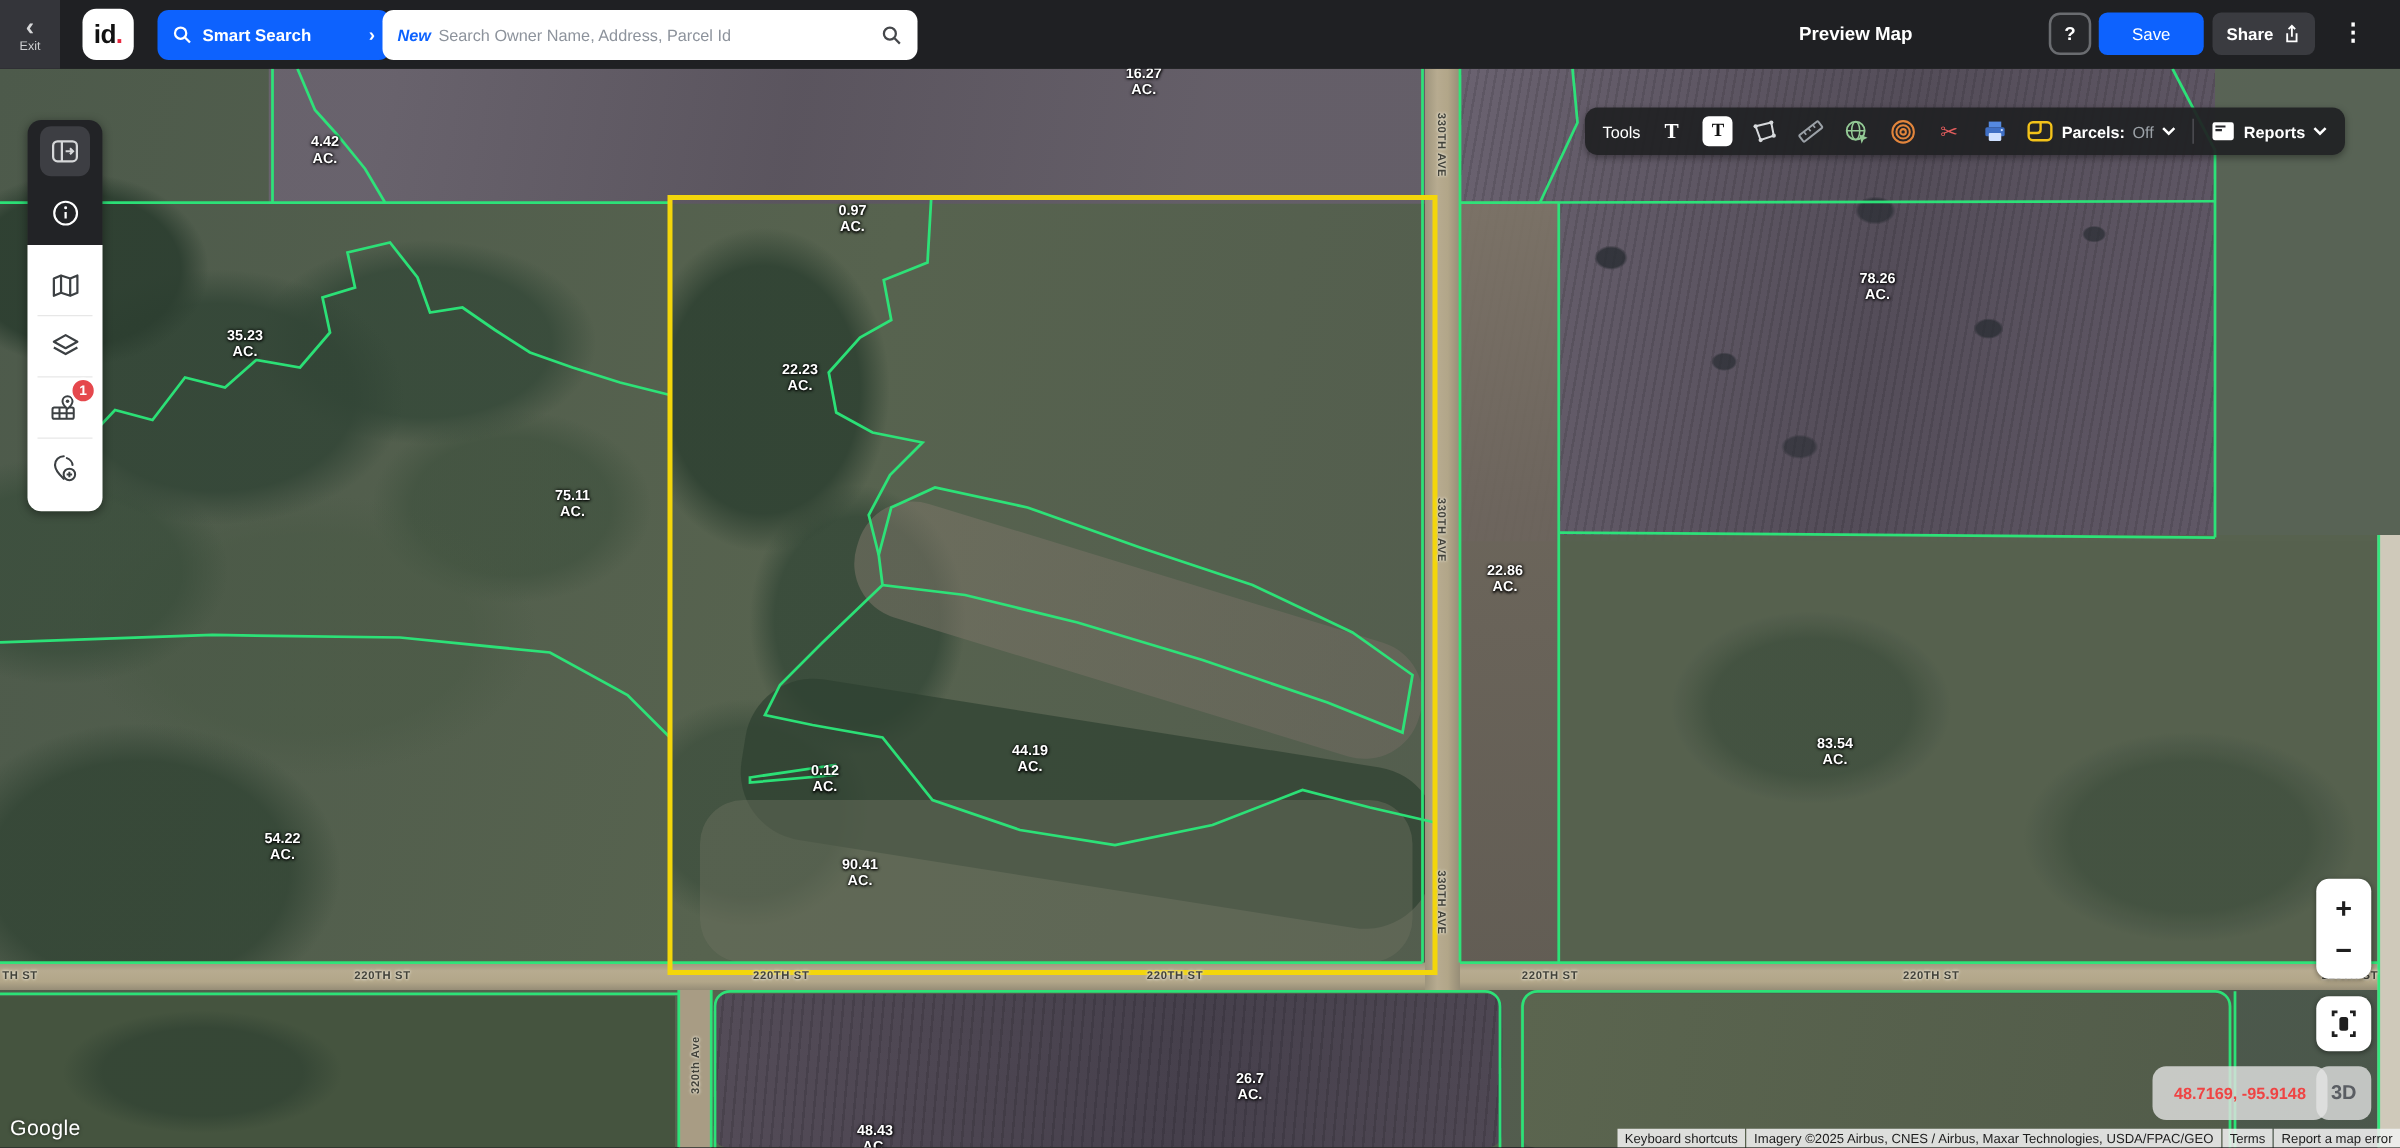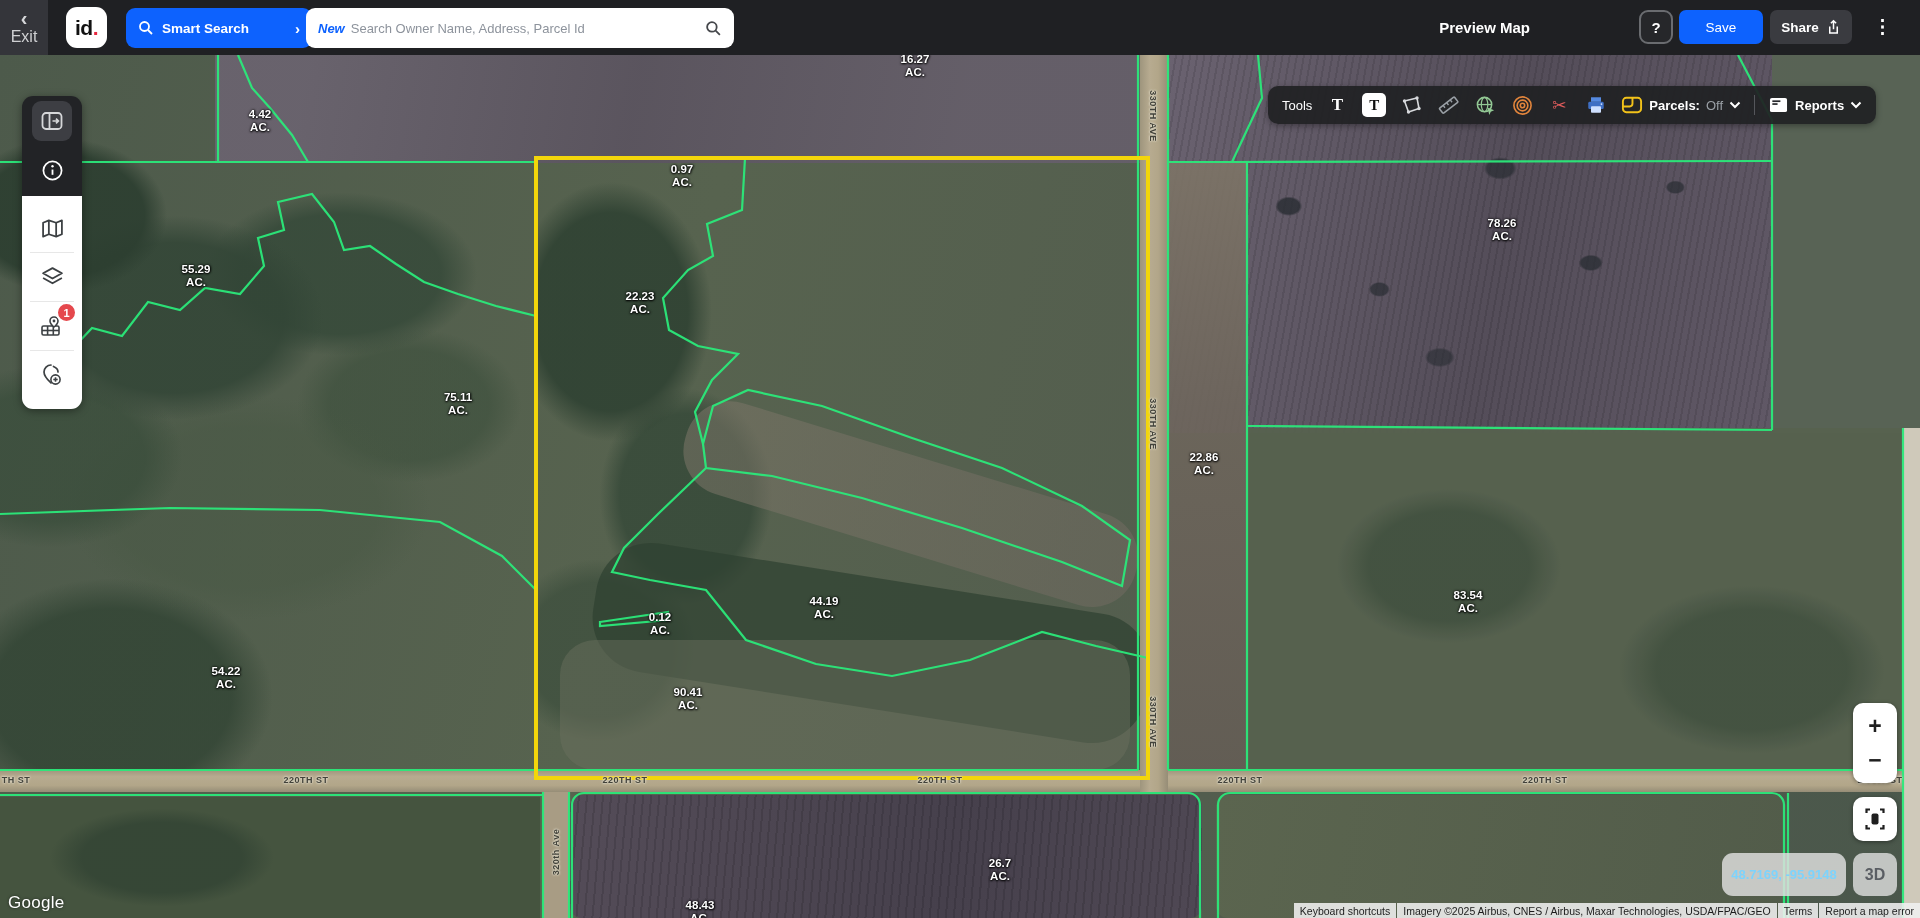--- a/index.html
+++ b/index.html
@@ -7,21 +7,21 @@
               font-family:"Liberation Sans",sans-serif; }
   #app { position:relative; width:1920px; height:918px; overflow:hidden; }
 
   
   #header { position:absolute; left:0; top:0; width:1920px; height:55px;
             background:#1f2023; z-index:50; }
   #exit-block { position:absolute; left:0; top:0; width:48px; height:55px; background:#34353a;
                 display:flex; flex-direction:column; align-items:center; justify-content:center;
                 color:#d6d7d9; cursor:pointer; }
   #exit-block .chev { font-size:20px; line-height:18px; font-weight:bold; }
-  #exit-block .lbl { font-size:16px; margin-top:1px; color:#cfd0d2; }
+  #exit-block .lbl { font-size:10px; margin-top:1px; color:#cfd0d2; }
   #logo { position:absolute; left:66px; top:7px; width:41px; height:41px; background:#fff;
           border-radius:11px; display:flex; align-items:center; justify-content:center;
           font-weight:bold; font-size:21px; color:#111; letter-spacing:-0.5px; }
   #logo .dot { color:#e8273f; }
   #smart-search { position:absolute; left:126px; top:8px; height:40px; width:186px;
                   background:#0d62fe; border-radius:9px; display:flex; align-items:center;
                   padding:0 12px; color:#fff; cursor:pointer; }
   #smart-search .txt { font-weight:bold; font-size:13.5px; margin-left:8px; }
   #smart-search .arrow { margin-left:auto; font-size:15px; font-weight:bold; }
   #search-box { position:absolute; left:306px; top:8px; width:428px; height:40px; background:#fff;
@@ -152,23 +152,23 @@
 
   
   .ctl { position:absolute; z-index:20; }
   #zoom-ctl { left:1853px; top:703px; width:44px; height:80px; background:#fff; border-radius:10px;
     display:flex; flex-direction:column; align-items:center; justify-content:space-evenly;
     box-shadow:0 1px 4px rgba(0,0,0,.4); }
   #zoom-ctl div { font-size:23px; font-weight:bold; color:#1f1f1f; cursor:pointer; line-height:22px; }
   #focus-btn { left:1853px; top:797px; width:44px; height:44px; background:#fff; border-radius:10px;
     display:flex; align-items:center; justify-content:center; cursor:pointer;
     box-shadow:0 1px 4px rgba(0,0,0,.4); }
-  #coords-chip { left:1722px; top:853px; width:124px; height:43px; background:rgba(225,225,225,.82);
+  #coords-chip { left:1722px; top:853px; width:140px; height:43px; background:rgba(225,225,225,.82);
     border-radius:11px; display:flex; align-items:center; justify-content:center;
-    font-size:13px; font-weight:bold; color:#7dd3fc; }
+    font-size:13px; font-weight:bold; color:#ef4444; }
   #btn-3d { left:1853px; top:853px; width:44px; height:43px; background:rgba(228,228,228,.78);
     border-radius:10px; display:flex; align-items:center; justify-content:center;
     font-size:16px; font-weight:bold; color:#5a5e63; cursor:pointer; }
 
   
   #google-logo { position:absolute; left:8px; bottom:5px; z-index:15; color:#fff; font-size:17px;
     letter-spacing:.3px; text-shadow:0 0 3px rgba(0,0,0,.6); cursor:pointer; }
   #attribution { position:absolute; right:0; bottom:0; z-index:15; display:flex; gap:1px; height:15px; }
   #attribution .seg { background:rgba(240,240,240,.88); color:#1c1c1c; font-size:10.5px;
     display:flex; align-items:center; padding:0 6px; white-space:nowrap; }
@@ -238,21 +238,21 @@
       </div>
       <div class="ac-label" style="left: 915px; top: 66px;">
         <span>16.27</span>
         <span>AC.</span>
       </div>
       <div class="ac-label" style="left: 682px; top: 176px;">
         <span>0.97</span>
         <span>AC.</span>
       </div>
       <div class="ac-label" style="left: 196px; top: 276px;">
-        <span>55.29</span>
+        <span>35.23</span>
         <span>AC.</span>
       </div>
       <div class="ac-label" style="left: 640px; top: 303px;">
         <span>22.23</span>
         <span>AC.</span>
       </div>
       <div class="ac-label" style="left: 458px; top: 404px;">
         <span>75.11</span>
         <span>AC.</span>
       </div>

